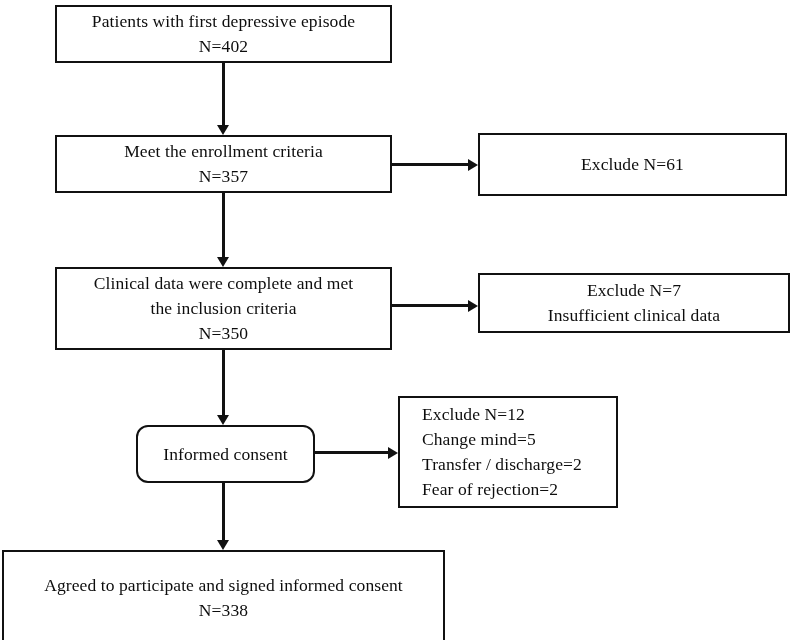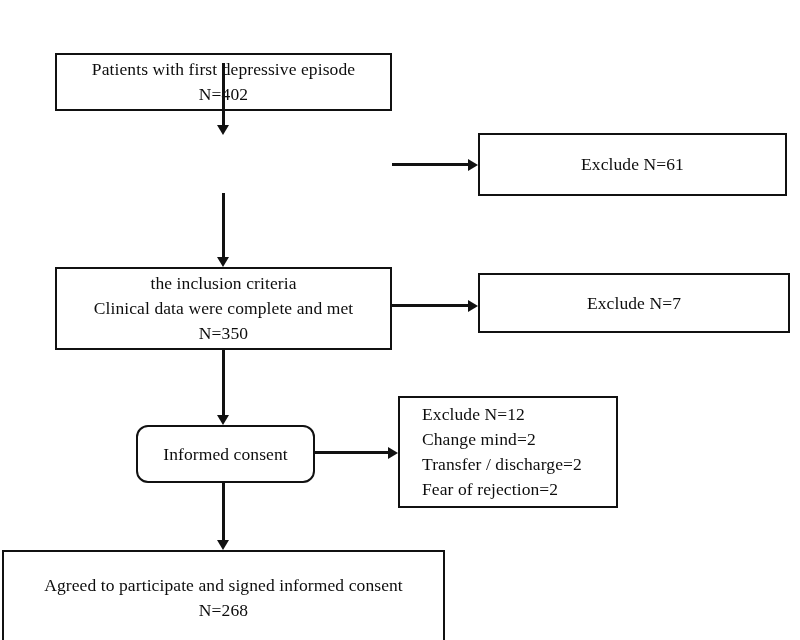--- a/index.html
+++ b/index.html
@@ -61,70 +61,75 @@
     border-top: 6px solid transparent;
     border-bottom: 6px solid transparent;
     border-left: 10px solid #111111;
   }
 </style>
 </head>
 <body>
 
 <div id="canvas">
 
-  <div class="node" style="left:55px; top:5px; width:337px; height:58px;margin-top:48px;">
+  <div class="node" style="left:55px; top:5px; width:337px; height:58px;">
     <span class="line">Patients with first depressive episode</span>
     <span class="line">N=402</span>
   </div>
 
   <div class="connector v-line" style="left:222px; top:63px; height:62px;"></div>
   <div class="arrow-down" style="left:217px; top:125px;"></div>
 
+  <div class="node" style="left:55px; top:135px; width:337px; height:58px;">
+    <span class="line">Meet the enrollment criteria</span>
+    <span class="line">N=357</span>
+  </div>
 
   <div class="connector h-line" style="left:392px; top:163px; width:76px;"></div>
   <div class="arrow-right" style="left:468px; top:158.5px;"></div>
 
   <div class="node" style="left:478px; top:133px; width:309px; height:63px;">
     <span class="line">Exclude N=61</span>
   </div>
 
   <div class="connector v-line" style="left:222px; top:193px; height:64px;"></div>
   <div class="arrow-down" style="left:217px; top:257px;"></div>
 
   <div class="node" style="left:55px; top:267px; width:337px; height:83px;">
+    <span class="line">Clinical data were complete and met</span>
     <span class="line">the inclusion criteria</span>
-    <span class="line">Clinical data were complete and met</span>
     <span class="line">N=350</span>
   </div>
 
   <div class="connector h-line" style="left:392px; top:304px; width:76px;"></div>
   <div class="arrow-right" style="left:468px; top:299.5px;"></div>
 
   <div class="node" style="left:478px; top:273px; width:312px; height:60px;">
     <span class="line">Exclude N=7</span>
+    <span class="line">Insufficient clinical data</span>
   </div>
 
   <div class="connector v-line" style="left:222px; top:350px; height:65px;"></div>
   <div class="arrow-down" style="left:217px; top:415px;"></div>
 
   <div class="node" style="left:136px; top:425px; width:179px; height:58px;border-radius:12px;">
     <span class="line">Informed consent</span>
   </div>
 
   <div class="connector h-line" style="left:315px; top:451px; width:73px;"></div>
   <div class="arrow-right" style="left:388px; top:446.5px;"></div>
 
   <div class="node left-align" style="left:398px; top:396px; width:220px; height:112px;padding-left:22px;">
     <span class="line">Exclude N=12</span>
-    <span class="line">Change mind=2</span>
+    <span class="line">Change mind=5</span>
     <span class="line">Transfer / discharge=2</span>
     <span class="line">Fear of rejection=2</span>
   </div>
 
   <div class="connector v-line" style="left:222px; top:483px; height:57px;"></div>
   <div class="arrow-down" style="left:217px; top:540px;"></div>
 
   <div class="node" style="left:2px; top:550px; width:443px; height:96px;">
     <span class="line">Agreed to participate and signed informed consent</span>
-    <span class="line">N=268</span>
+    <span class="line">N=338</span>
   </div>
 
 </div>
 
 </body></html>

